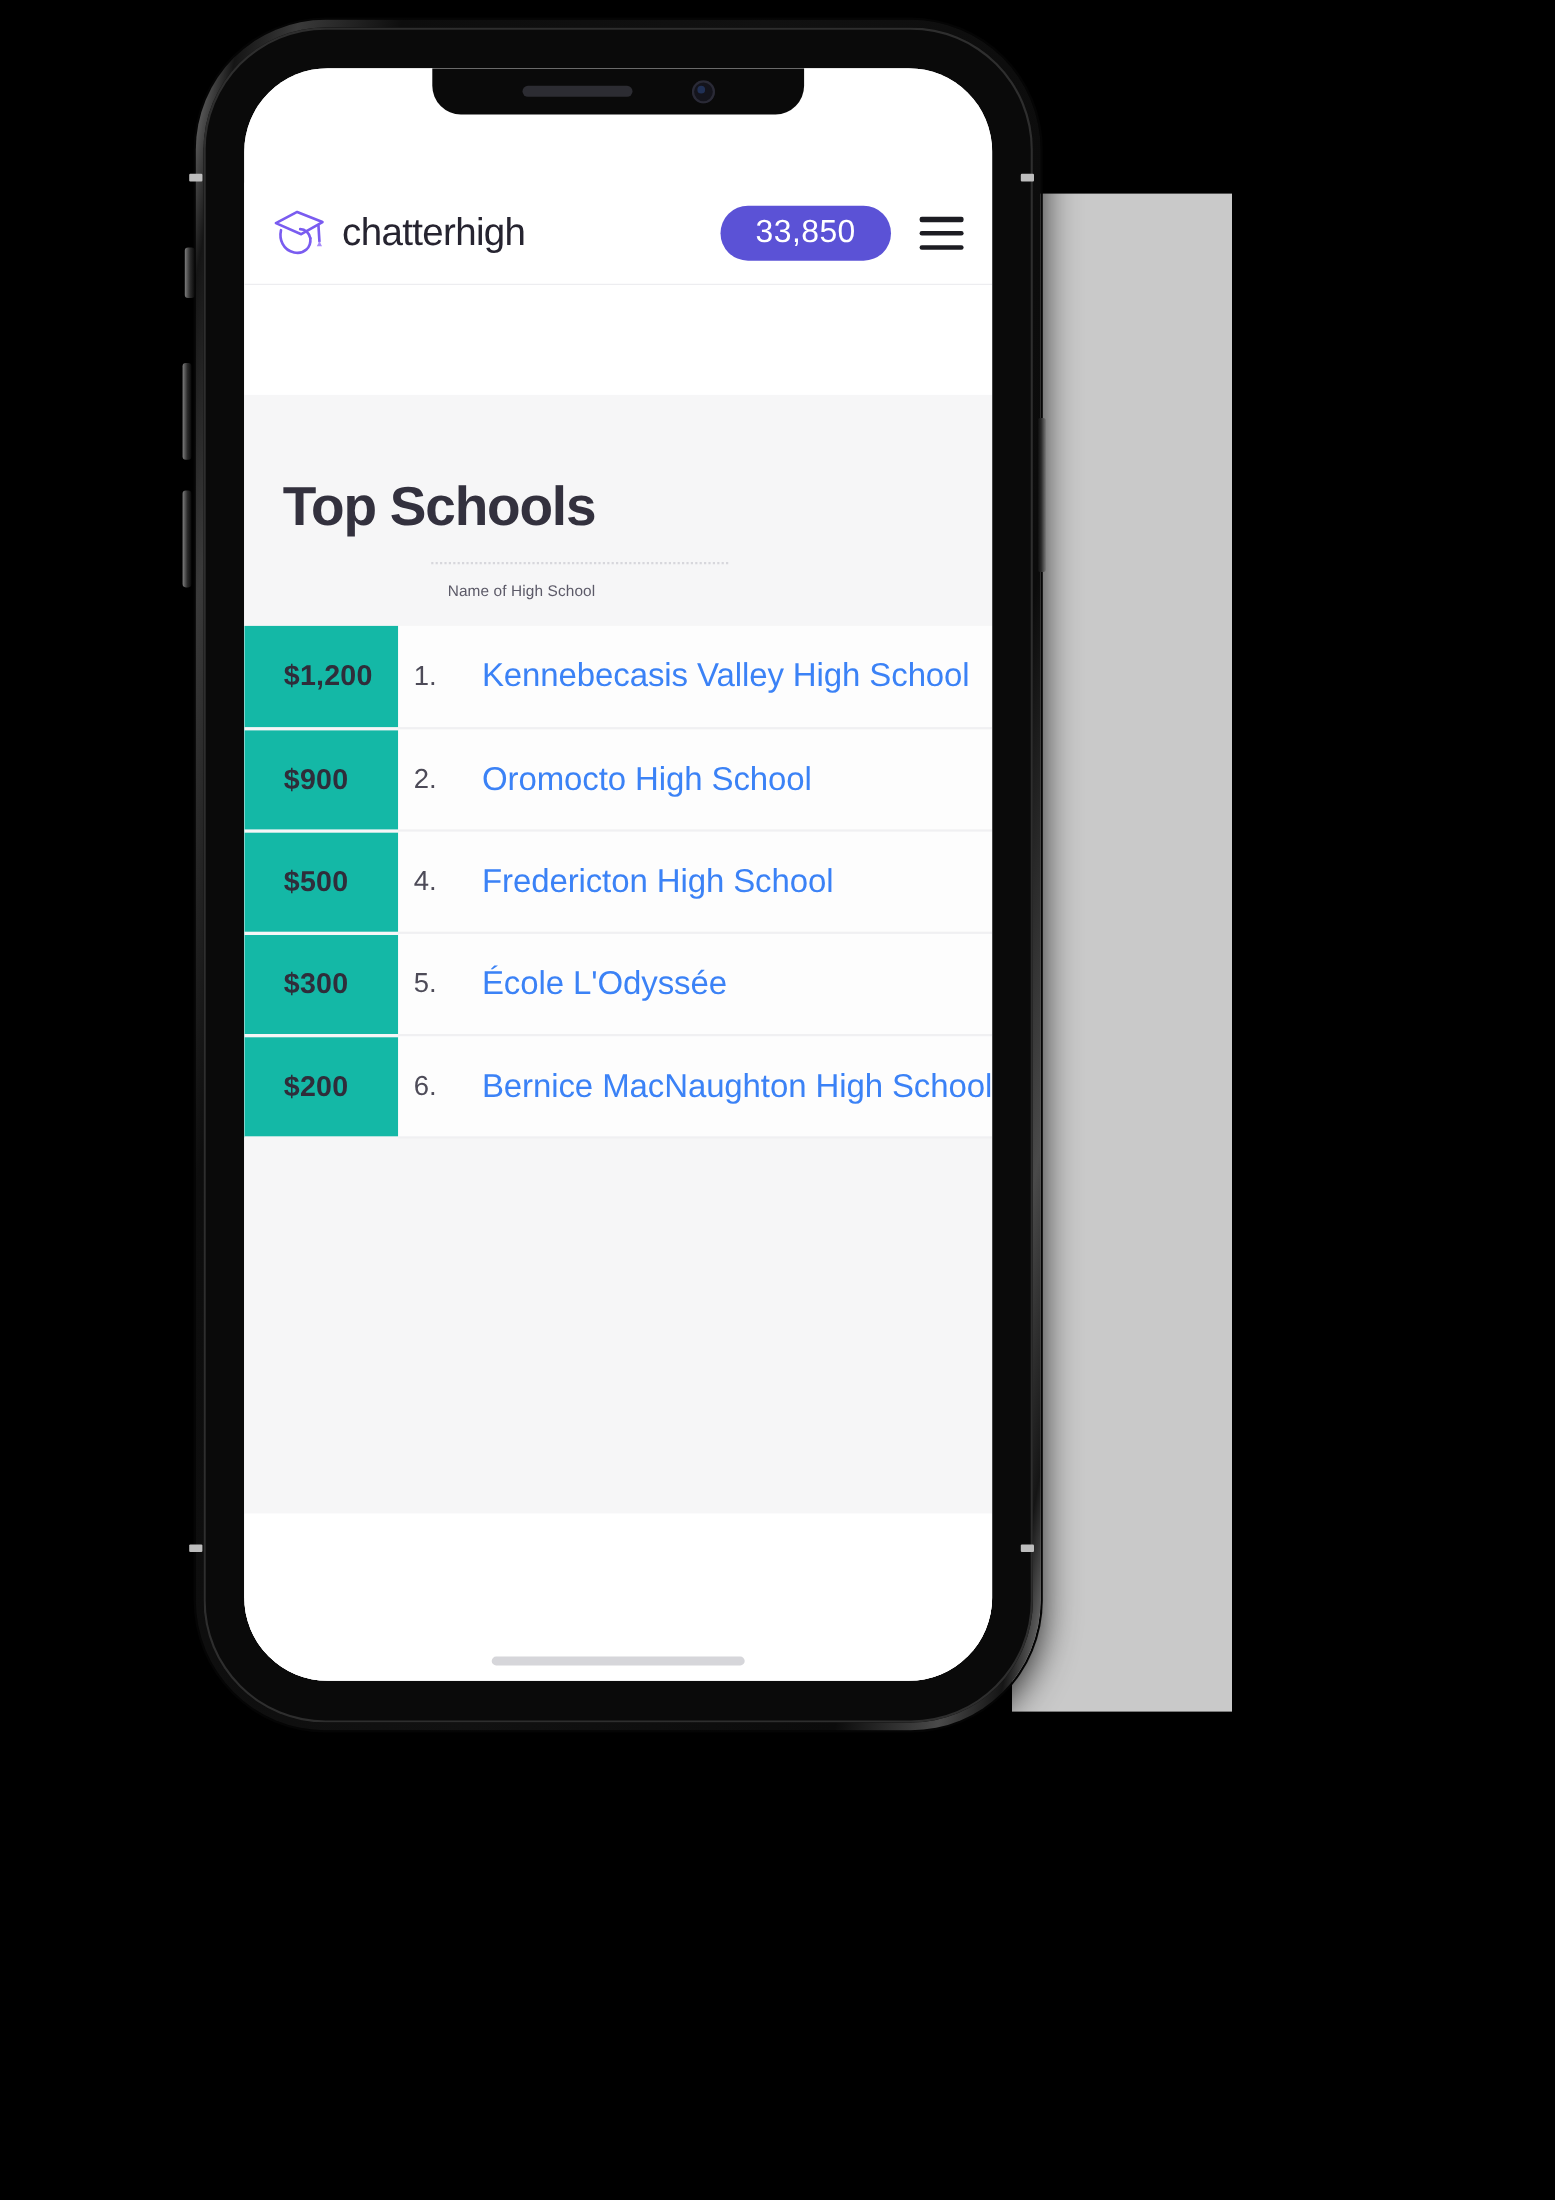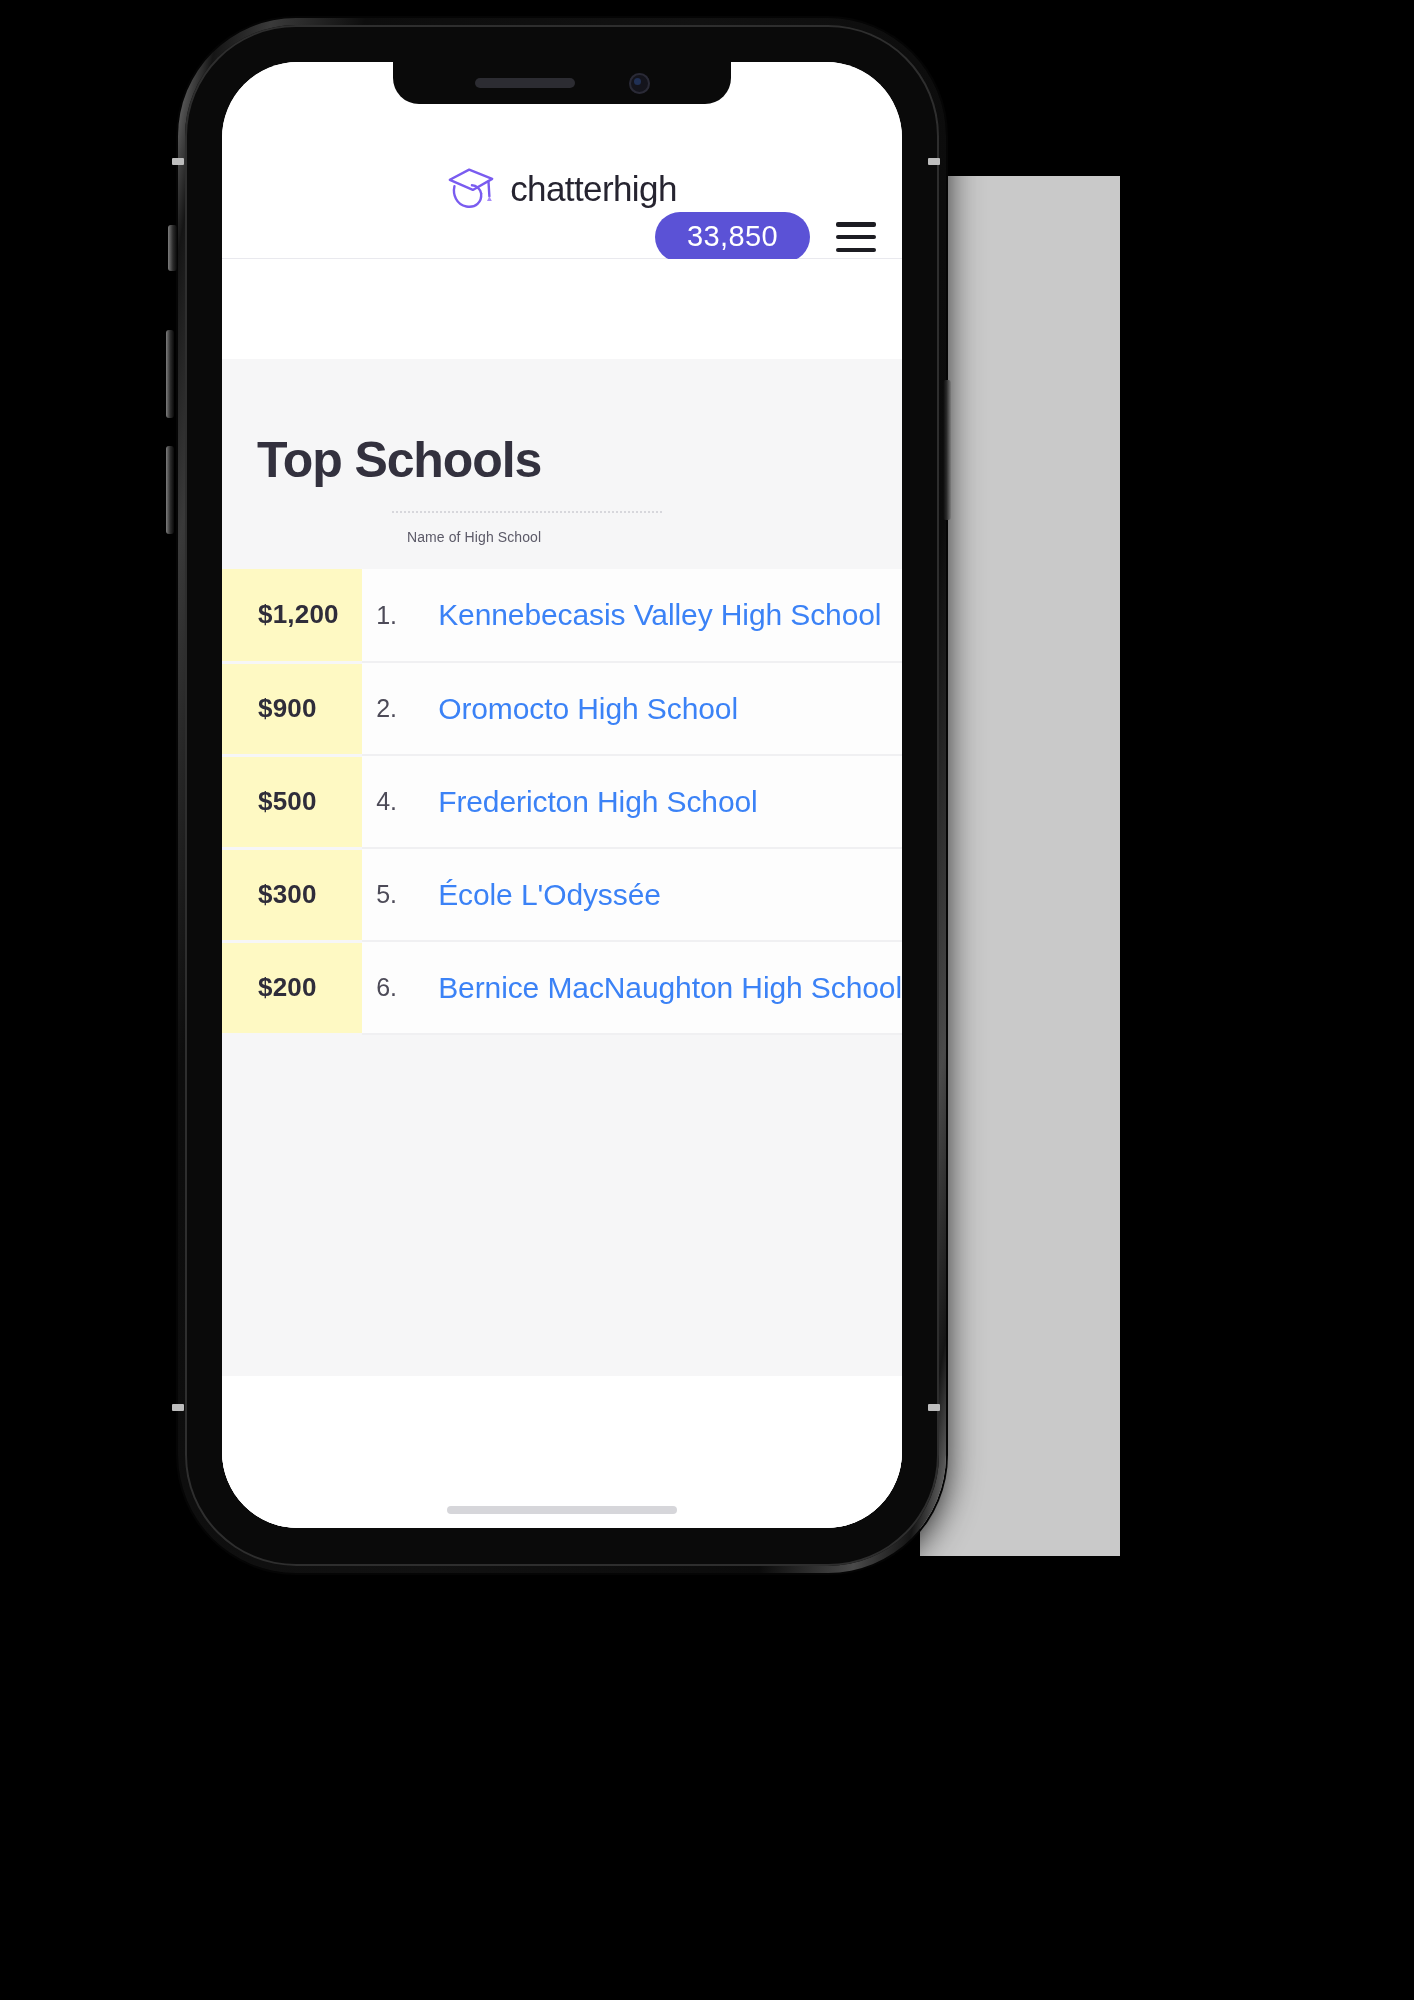--- a/index.html
+++ b/index.html
@@ -144,21 +144,20 @@
     position: absolute;
     top: 104px;
     left: 0;
     width: 100%;
     height: 93px;
     background: #ffffff;
     border-bottom: 1px solid #e9e9ee;
     display: flex;
     align-items: center;
     padding: 0 26px 0 22px;
-    flex-direction: column;
   }
 
   .brand {
     display: flex;
     align-items: center;
     gap: 11px;
     flex: 0 0 auto;
   }
   .brand-mark {
     width: 56px;
@@ -252,21 +251,21 @@
   
   .ranking-table {
     margin-top: 24px;
     width: 100%;
     border-collapse: collapse;
   }
   .ranking-table tr { height: 93px; }
 
   .cell-prize {
     width: 170px;
-    background: #fef9c3;
+    background: #14b8a6;
     color: #2f2d3a;
     font-size: 26px;
     font-weight: 700;
     padding-left: 36px;
     border-bottom: 3px solid #f6f6f7;
     letter-spacing: .2px;
   }
 
   .cell-name {
     background: #fdfdfd;

